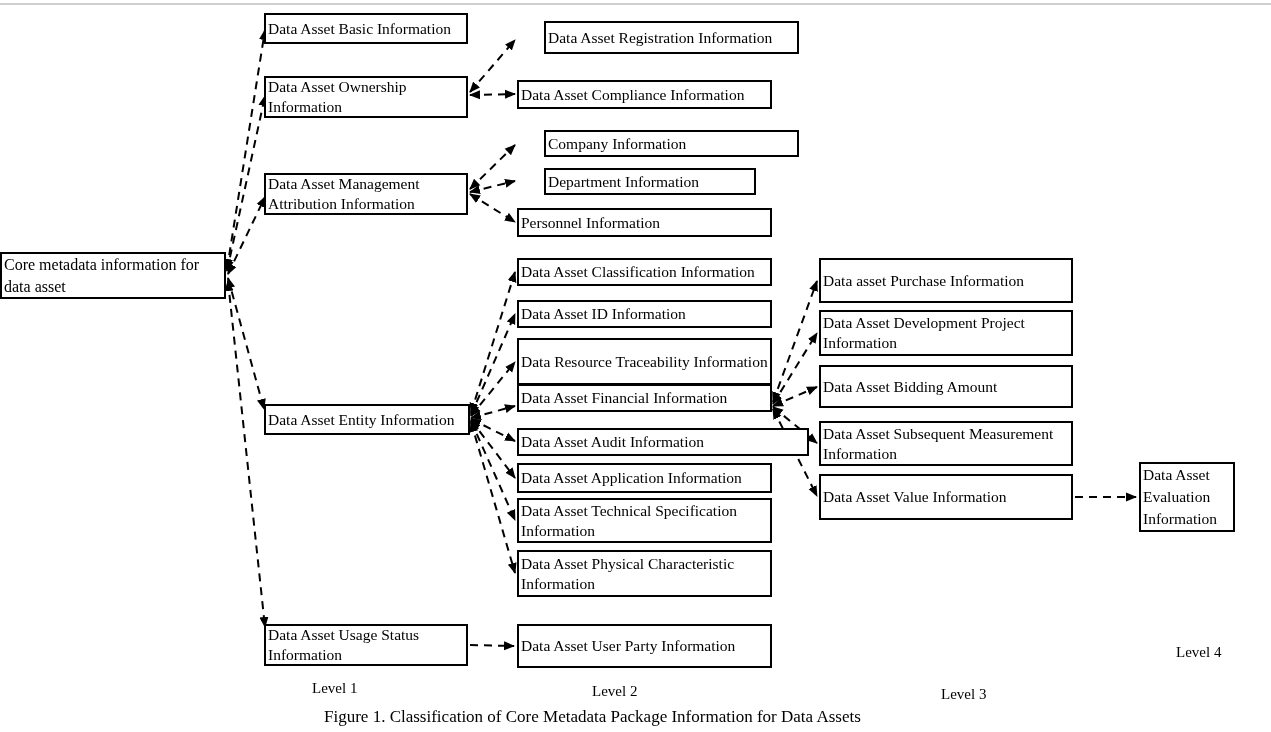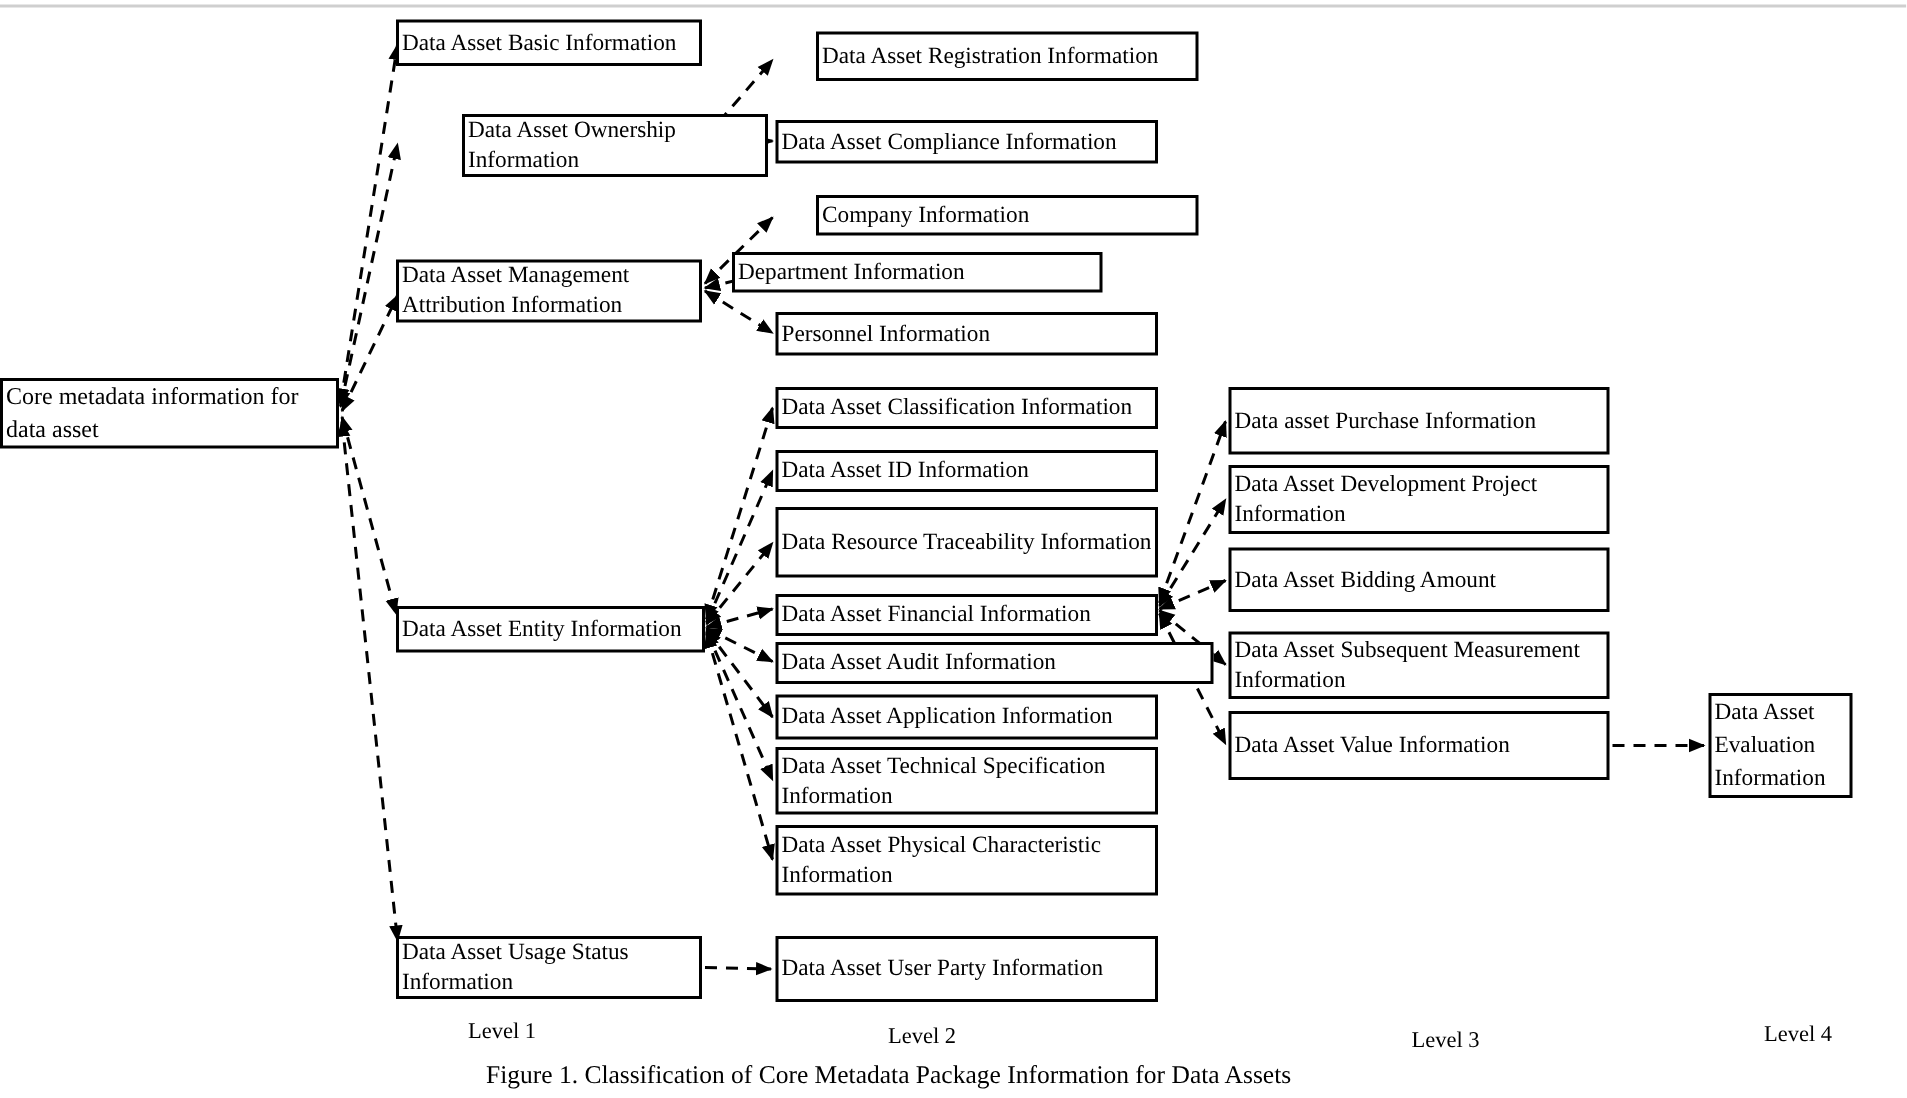--- a/index.html
+++ b/index.html
@@ -80,48 +80,48 @@
       <line x1="773" y1="409" x2="817" y2="496" marker-start="url(#as)" marker-end="url(#ae)"></line>
 
       <line x1="1075" y1="497" x2="1136" y2="497" marker-end="url(#ae)"></line>
       <line x1="470" y1="645" x2="514" y2="646" marker-end="url(#ae)"></line>
     </g>
   </svg>
 
   <div class="node root" style="left:0px;top:252px;width:226px;height:47px;">Core metadata information for data asset</div>
 
   <div class="node" style="left:264px;top:13px;width:204px;height:31px;">Data Asset Basic Information</div>
-  <div class="node" style="left:264px;top:76px;width:204px;height:42px;margin-left:44px;">Data Asset Ownership Information</div>
+  <div class="node" style="left:264px;top:76px;width:204px;height:42px;">Data Asset Ownership Information</div>
   <div class="node" style="left:264px;top:173px;width:204px;height:42px;">Data Asset Management Attribution Information</div>
   <div class="node" style="left:264px;top:404px;width:206px;height:31px;">Data Asset Entity Information</div>
   <div class="node" style="left:264px;top:624px;width:204px;height:42px;">Data Asset Usage Status Information</div>
 
   <div class="node" style="left:544px;top:21px;width:255px;height:33px;">Data Asset Registration Information</div>
   <div class="node" style="left:517px;top:80px;width:255px;height:29px;">Data Asset Compliance Information</div>
   <div class="node" style="left:517px;top:130px;width:255px;height:27px;margin-left:27px;">Company Information</div>
-  <div class="node" style="left:488px;top:168px;width:247px;height:27px;">Department Information</div>
+  <div class="node" style="left:544px;top:168px;width:212px;height:27px;">Department Information</div>
   <div class="node" style="left:517px;top:208px;width:255px;height:29px;">Personnel Information</div>
   <div class="node" style="left:517px;top:258px;width:255px;height:28px;">Data Asset Classification Information</div>
   <div class="node" style="left:517px;top:300px;width:255px;height:28px;">Data Asset ID Information</div>
   <div class="node" style="left:517px;top:338px;width:255px;height:47px;">Data Resource Traceability Information</div>
-  <div class="node" style="left:517px;top:396px;width:255px;height:28px;">Data Asset Financial Information</div>
+  <div class="node" style="left:517px;top:384px;width:255px;height:28px;">Data Asset Financial Information</div>
   <div class="node" style="left:517px;top:428px;width:292px;height:28px;">Data Asset Audit Information</div>
   <div class="node" style="left:517px;top:463px;width:255px;height:30px;">Data Asset Application Information</div>
   <div class="node" style="left:517px;top:498px;width:255px;height:45px;">Data Asset Technical Specification Information</div>
   <div class="node" style="left:517px;top:550px;width:255px;height:47px;">Data Asset Physical Characteristic Information</div>
   <div class="node" style="left:517px;top:624px;width:255px;height:44px;">Data Asset User Party Information</div>
 
   <div class="node" style="left:819px;top:258px;width:254px;height:45px;text-align:right;">Data asset Purchase Information</div>
   <div class="node" style="left:819px;top:310px;width:254px;height:46px;">Data Asset Development Project Information</div>
   <div class="node" style="left:819px;top:365px;width:254px;height:43px;">Data Asset Bidding Amount</div>
   <div class="node" style="left:819px;top:421px;width:254px;height:45px;">Data Asset Subsequent Measurement Information</div>
   <div class="node" style="left:819px;top:474px;width:254px;height:46px;">Data Asset Value Information</div>
 
   <div class="node" style="left:1139px;top:462px;width:96px;height:70px;line-height:22px;">Data Asset Evaluation Information</div>
 
   <div class="lvl" style="left:312px;top:680px;">Level 1</div>
   <div class="lvl" style="left:592px;top:683px;">Level 2</div>
   <div class="lvl" style="left:941px;top:686px;">Level 3</div>
-  <div class="lvl" style="left:1176px;top:682px;">Level 4</div>
+  <div class="lvl" style="left:1176px;top:644px;">Level 4</div>
 
   <div class="caption" style="left:324px;top:707px;">Figure 1. Classification of Core Metadata Package Information for Data Assets</div>
 
 </div>
 
 </body></html>

